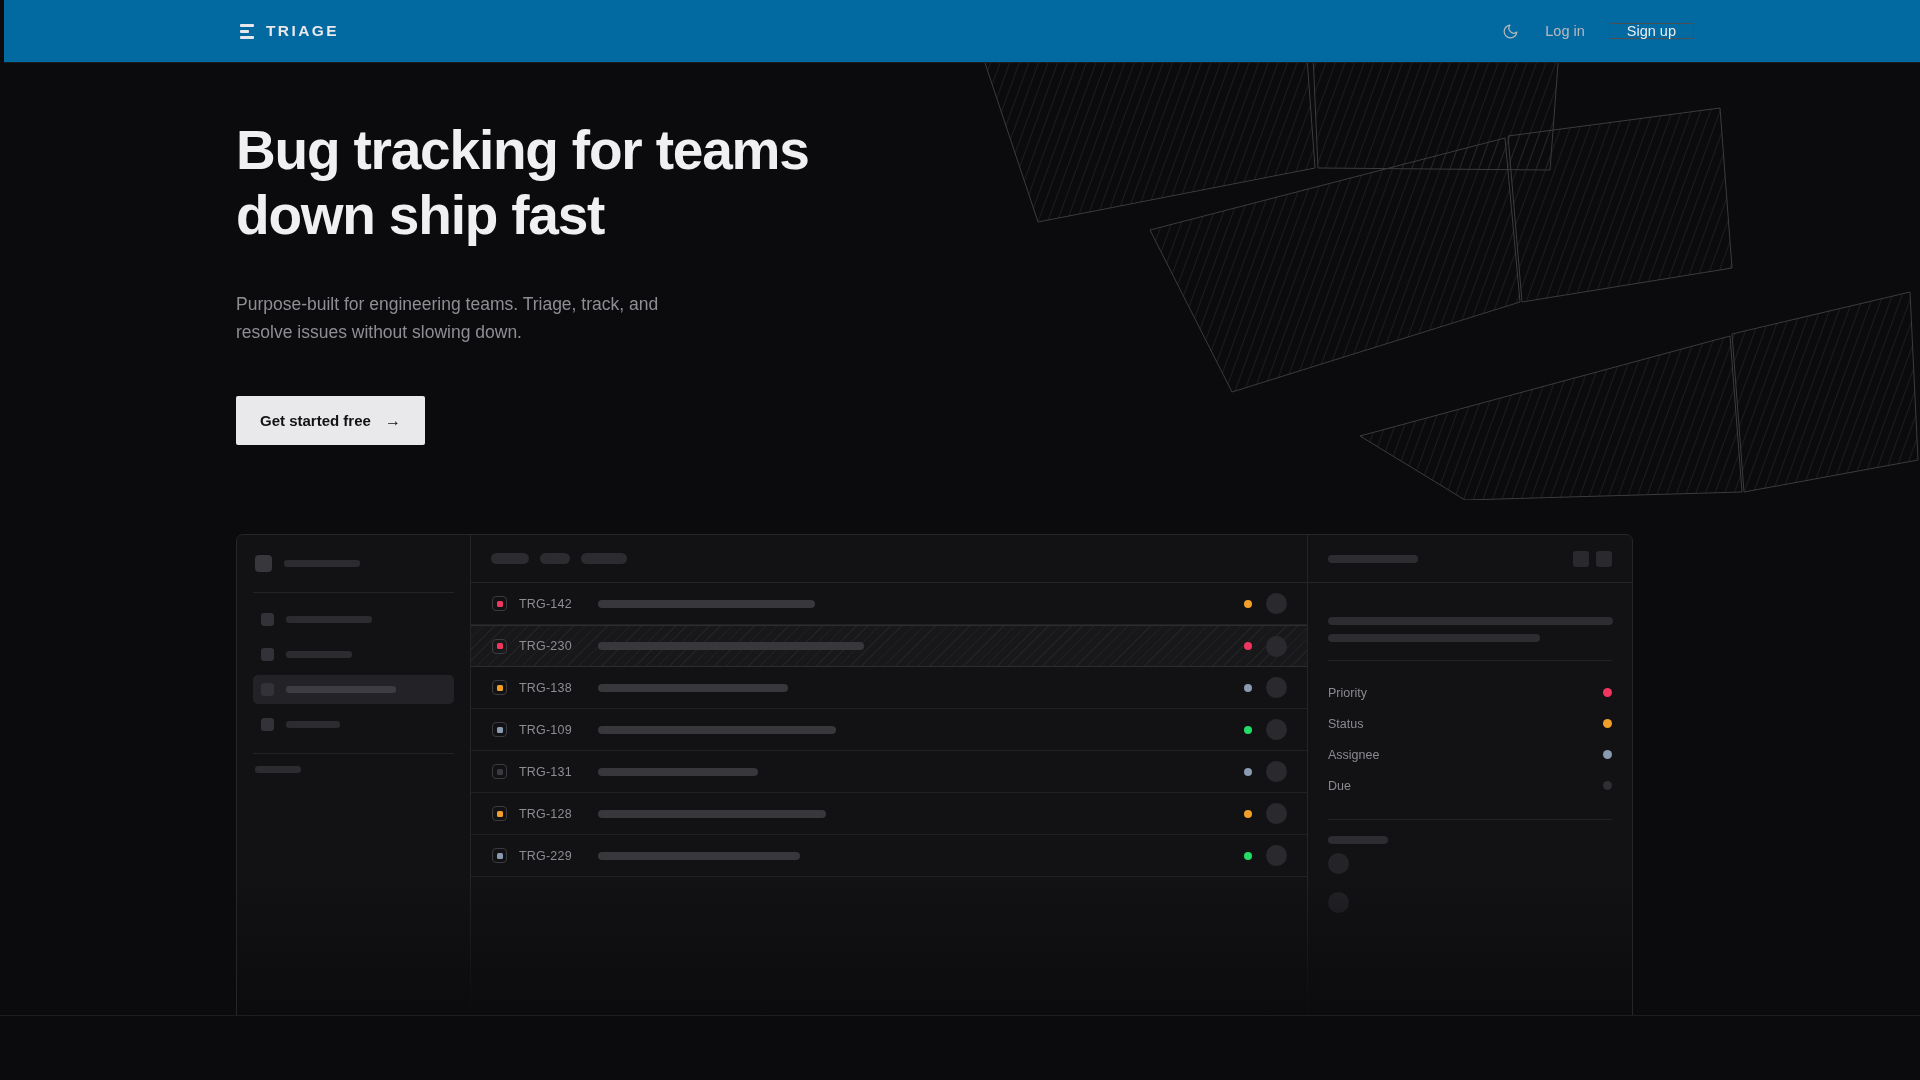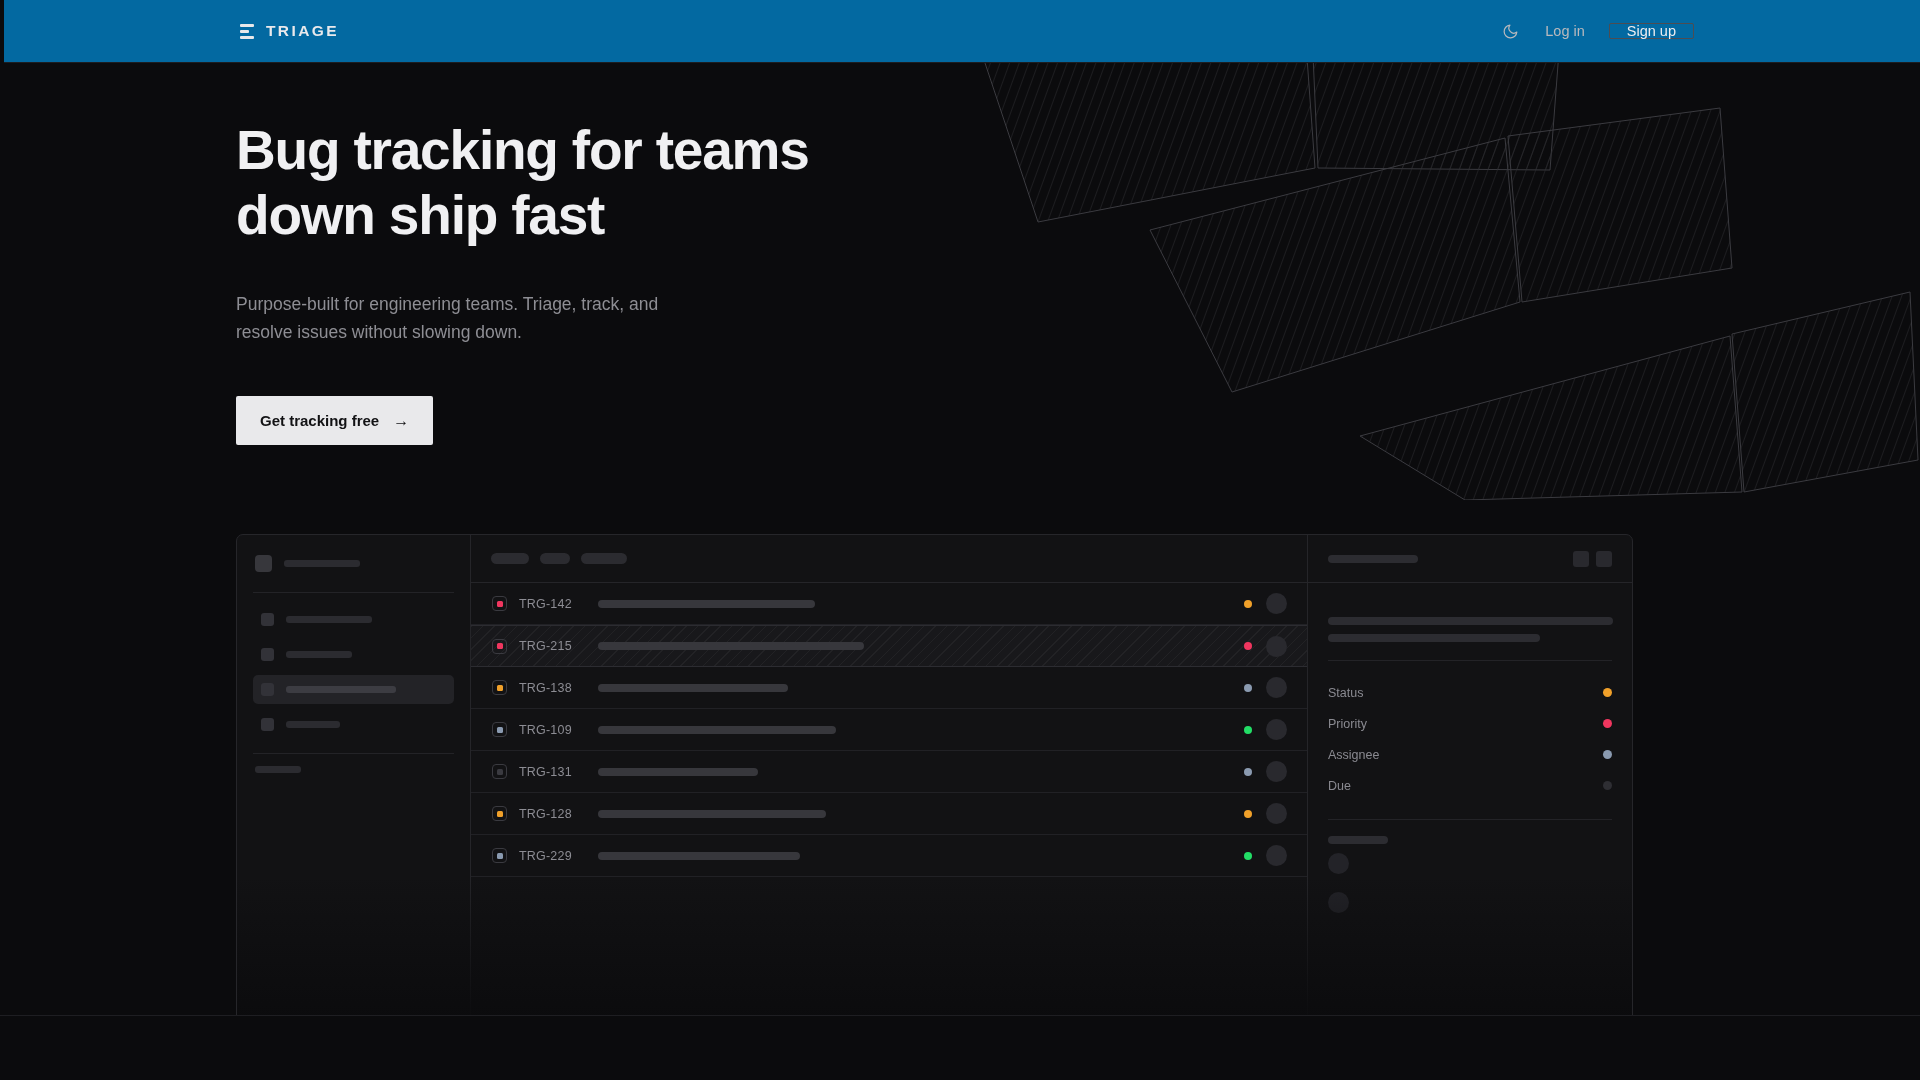--- a/index.html
+++ b/index.html
@@ -180,21 +180,21 @@
       <button class="signup-btn">Sign up</button>
     </div>
   </div>
 
   <div class="hero">
     <h1>Bug tracking for teams
 down ship fast</h1>
     <p>Purpose-built for engineering teams. Triage, track, and
 resolve issues without slowing down.</p>
     <button class="cta">
-      <span>Get tracking free</span>
+      <span>Get started free</span>
       <span class="arrow">→</span>
     </button>
   </div>
 
   <div class="app">
 
     <div class="ws">
       <div class="ws-head">
         <span class="ws-logo"></span>
         <span class="sk" style="width:76px"></span>
@@ -248,21 +248,21 @@
             <span class="title-sk" style="width:217px"></span>
             <span class="row-right">
               <span class="status-dot" style="background:#f0a02a"></span>
               <span class="avatar"></span>
             </span>
           </div>
           <div class="row hatched">
             <span class="badge">
               <i style="background:#f0365f"></i>
             </span>
-            <span class="tid">TRG-215</span>
+            <span class="tid">TRG-230</span>
             <span class="title-sk" style="width:266px"></span>
             <span class="row-right">
               <span class="status-dot" style="background:#f0365f"></span>
               <span class="avatar"></span>
             </span>
           </div>
           <div class="row">
             <span class="badge">
               <i style="background:#f0a02a"></i>
             </span>
@@ -330,26 +330,26 @@
       </div>
       <div class="detail-body">
         <span class="d-line light" style="width:145px;background:#3c3c42"></span>
         <div style="height:16px"></div>
         <span class="d-line" style="width:285px;display:block"></span>
         <div style="height:9px"></div>
         <span class="d-line" style="width:212px;display:block"></span>
         <div class="d-div"></div>
         <div>
             <div class="field">
+              <span class="field-label">Priority</span>
+              <span class="field-val" style="background:#f0365f"></span>
+            </div>
+            <div class="field">
               <span class="field-label">Status</span>
               <span class="field-val" style="background:#f0a02a"></span>
-            </div>
-            <div class="field">
-              <span class="field-label">Priority</span>
-              <span class="field-val" style="background:#f0365f"></span>
             </div>
             <div class="field">
               <span class="field-label">Assignee</span>
               <span class="field-val" style="background:#8a9ab0"></span>
             </div>
             <div class="field">
               <span class="field-label">Due</span>
               <span class="field-val" style="background:#2e2e33"></span>
             </div>
           </div>

